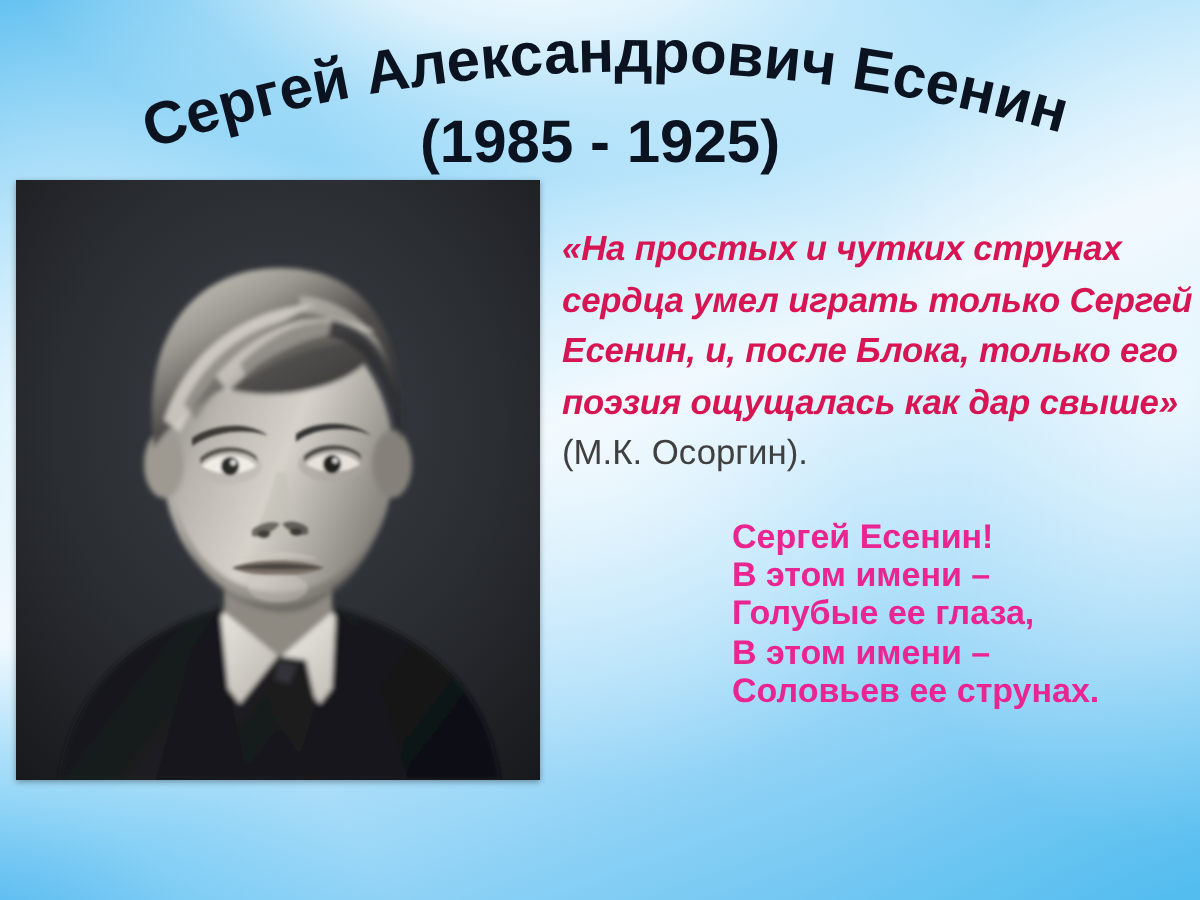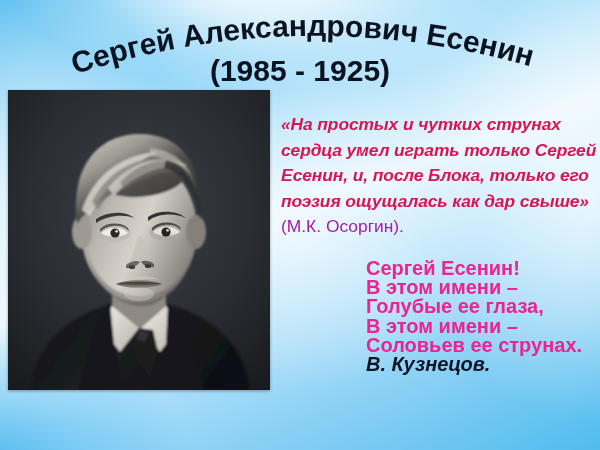--- a/index.html
+++ b/index.html
@@ -124,31 +124,31 @@
     font-size: 17.4px;
     line-height: 25.5px;
     font-style: italic;
     font-weight: 700;
     color: #d81553;
     letter-spacing: -0.1px;
   }
   .quote .attrib {
     font-style: normal;
     font-weight: 400;
-    color: #a21caf;
+    color: #404040;
     letter-spacing: 0;
   }
 
   
   .poem {
     position: absolute;
     left: 366px;
     top: 259px;
     width: 220px;
-    font-size: 20px;
+    font-size: 17px;
     line-height: 19.2px;
     font-weight: 700;
     color: #ea2490;
   }
   .poem .poem-line { white-space: pre; }
   .poem .poem-author {
     color: #0d1626;
     font-style: italic;
     font-weight: 700;
   }
@@ -296,16 +296,15 @@
     <span>«На простых и чутких струнах сердца умел играть только Сергей Есенин, и, после Блока, только его поэзия ощущалась как дар свыше»</span>
     <span class="attrib">(М.К. Осоргин).</span>
   </div>
 
   <div class="poem">
     <div class="poem-line">Сергей Есенин!</div>
     <div class="poem-line">В этом имени –</div>
     <div class="poem-line">Голубые ее глаза,</div>
     <div class="poem-line">В этом имени –</div>
     <div class="poem-line">Соловьев ее струнах.</div>
-    <div class="poem-author">В. Кузнецов.</div>
   </div>
 
 </div>
 
 </body></html>

